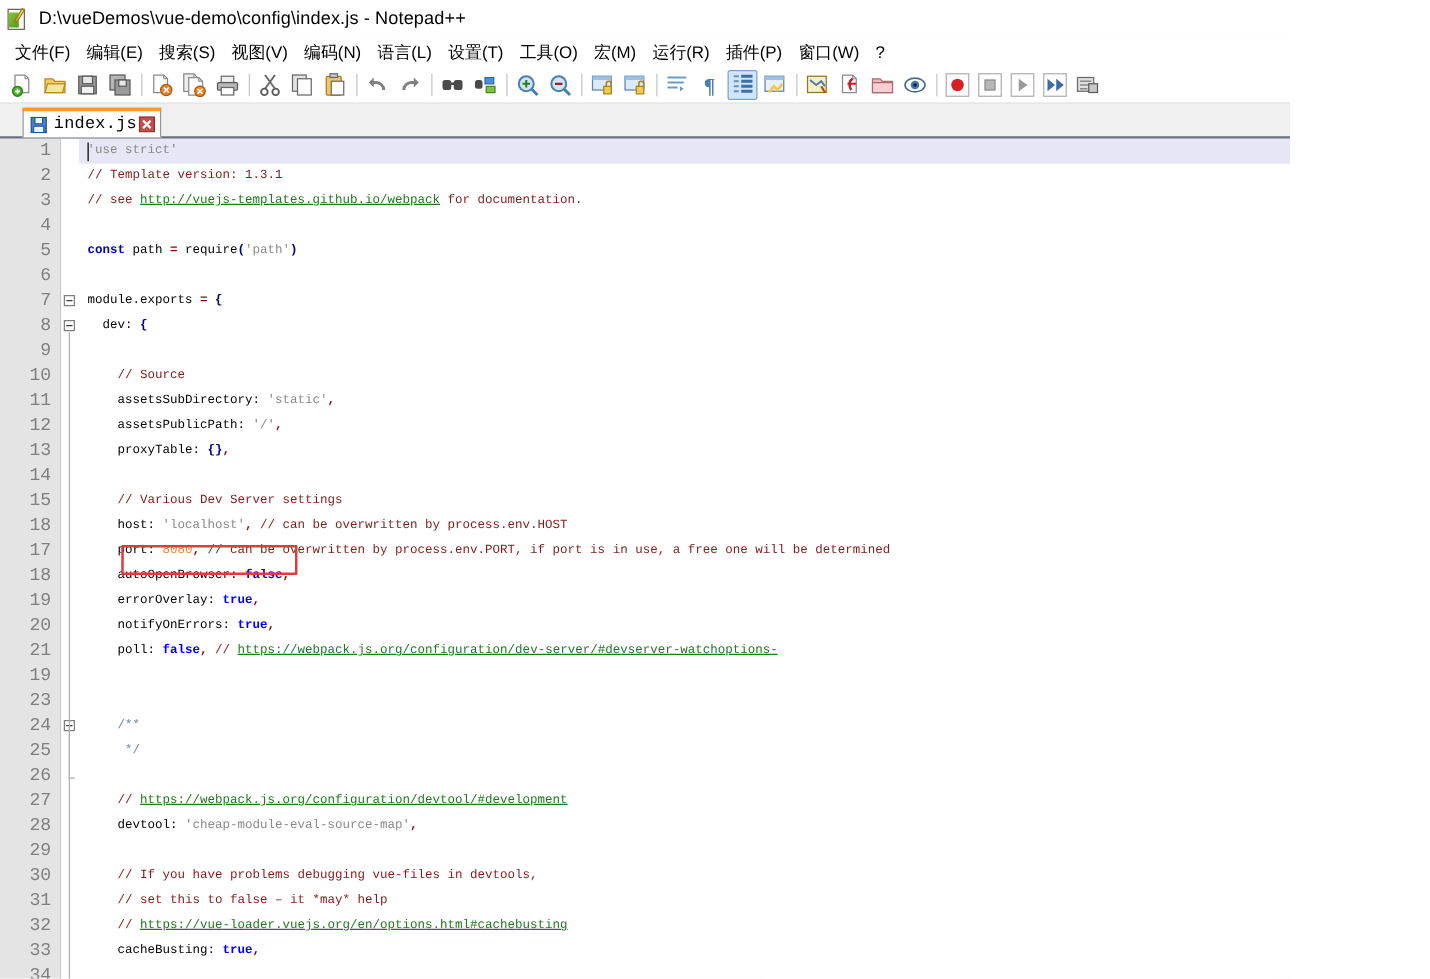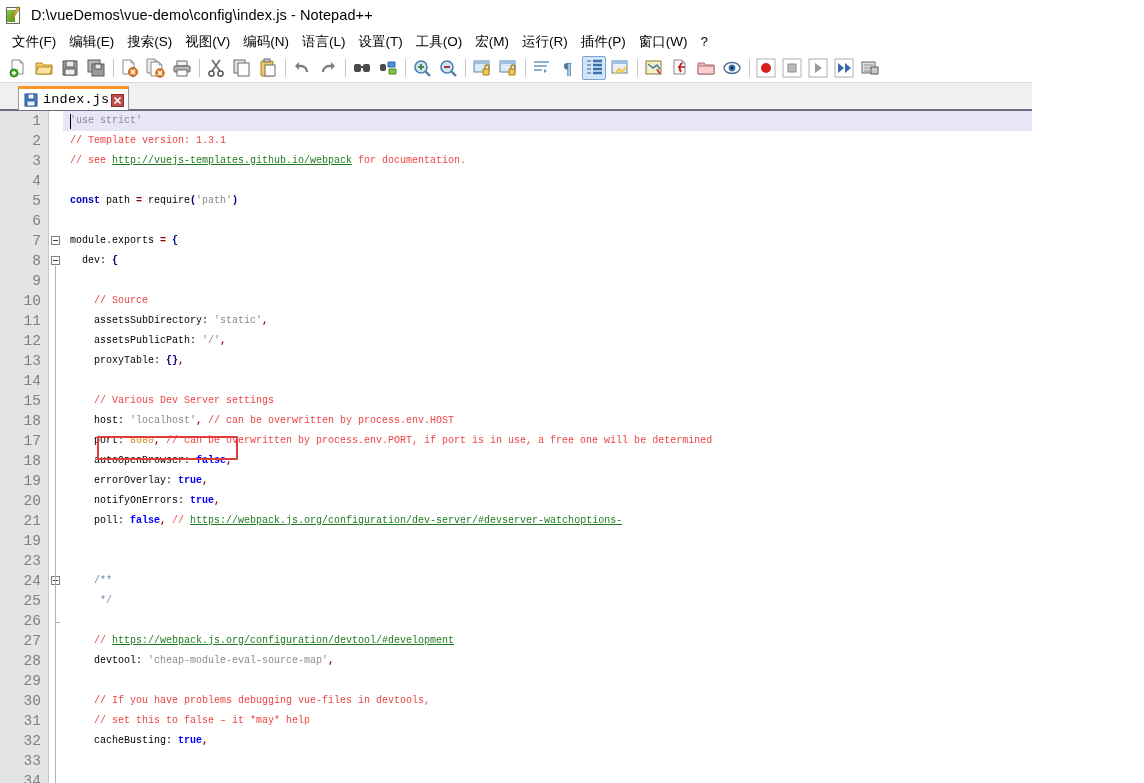--- a/index.html
+++ b/index.html
@@ -192,21 +192,21 @@
     font-size: 10px;
     white-space: pre;
     color: #000000;
     padding-left: 7px;
     box-sizing: border-box;
   }
   .codeline.cur { background: #e6e6f7; }
 
   
   .t-str   { color:#8a8a8a; }
-  .t-cmt   { color:#ef4444; }
+  .t-cmt   { color:#7f1d1d; }
   .t-cmtb  { color:#6f86a8; }
   .t-kw    { color:#0000c0; font-weight:bold; }
   .t-bool  { color:#0000ff; font-weight:bold; }
   .t-num   { color:#d88c28; }
   .t-op    { color:#8b0000; font-weight:bold; }
   .t-brace { color:#000080; font-weight:bold; }
   .t-link  { color:#1f7a1f; text-decoration: underline; }
   .t-def   { color:#000000; }
 
   
@@ -587,19 +587,20 @@
         <div class="codeline">&nbsp;</div>
         <div class="codeline">&nbsp;</div>
         <div class="codeline"><span class="t-cmtb">    /**</span></div>
         <div class="codeline"><span class="t-cmtb">     */</span></div>
         <div class="codeline">&nbsp;</div>
         <div class="codeline"><span class="t-cmt">    // </span><span class="t-link">https://webpack.js.org/configuration/devtool/#development</span></div>
         <div class="codeline"><span class="t-def">    devtool: </span><span class="t-str">'cheap-module-eval-source-map'</span><span class="t-op">,</span></div>
         <div class="codeline">&nbsp;</div>
         <div class="codeline"><span class="t-cmt">    // If you have problems debugging vue-files in devtools,</span></div>
         <div class="codeline"><span class="t-cmt">    // set this to false – it *may* help</span></div>
+        <div class="codeline"><span class="t-cmt">    // </span><span class="t-link">https://vue-loader.vuejs.org/en/options.html#cachebusting</span></div>
         <div class="codeline"><span class="t-def">    cacheBusting: </span><span class="t-bool">true</span><span class="t-op">,</span></div>
         <div class="caret" style="top: 3px;"></div>
       </div>
   </div>
 
   <div class="annot-rect" id="annot" style="left: 97px; top: 436px; width: 141px; height: 24px; border-color: rgb(224, 60, 60);"></div>
 </div>
 
 </body></html>

